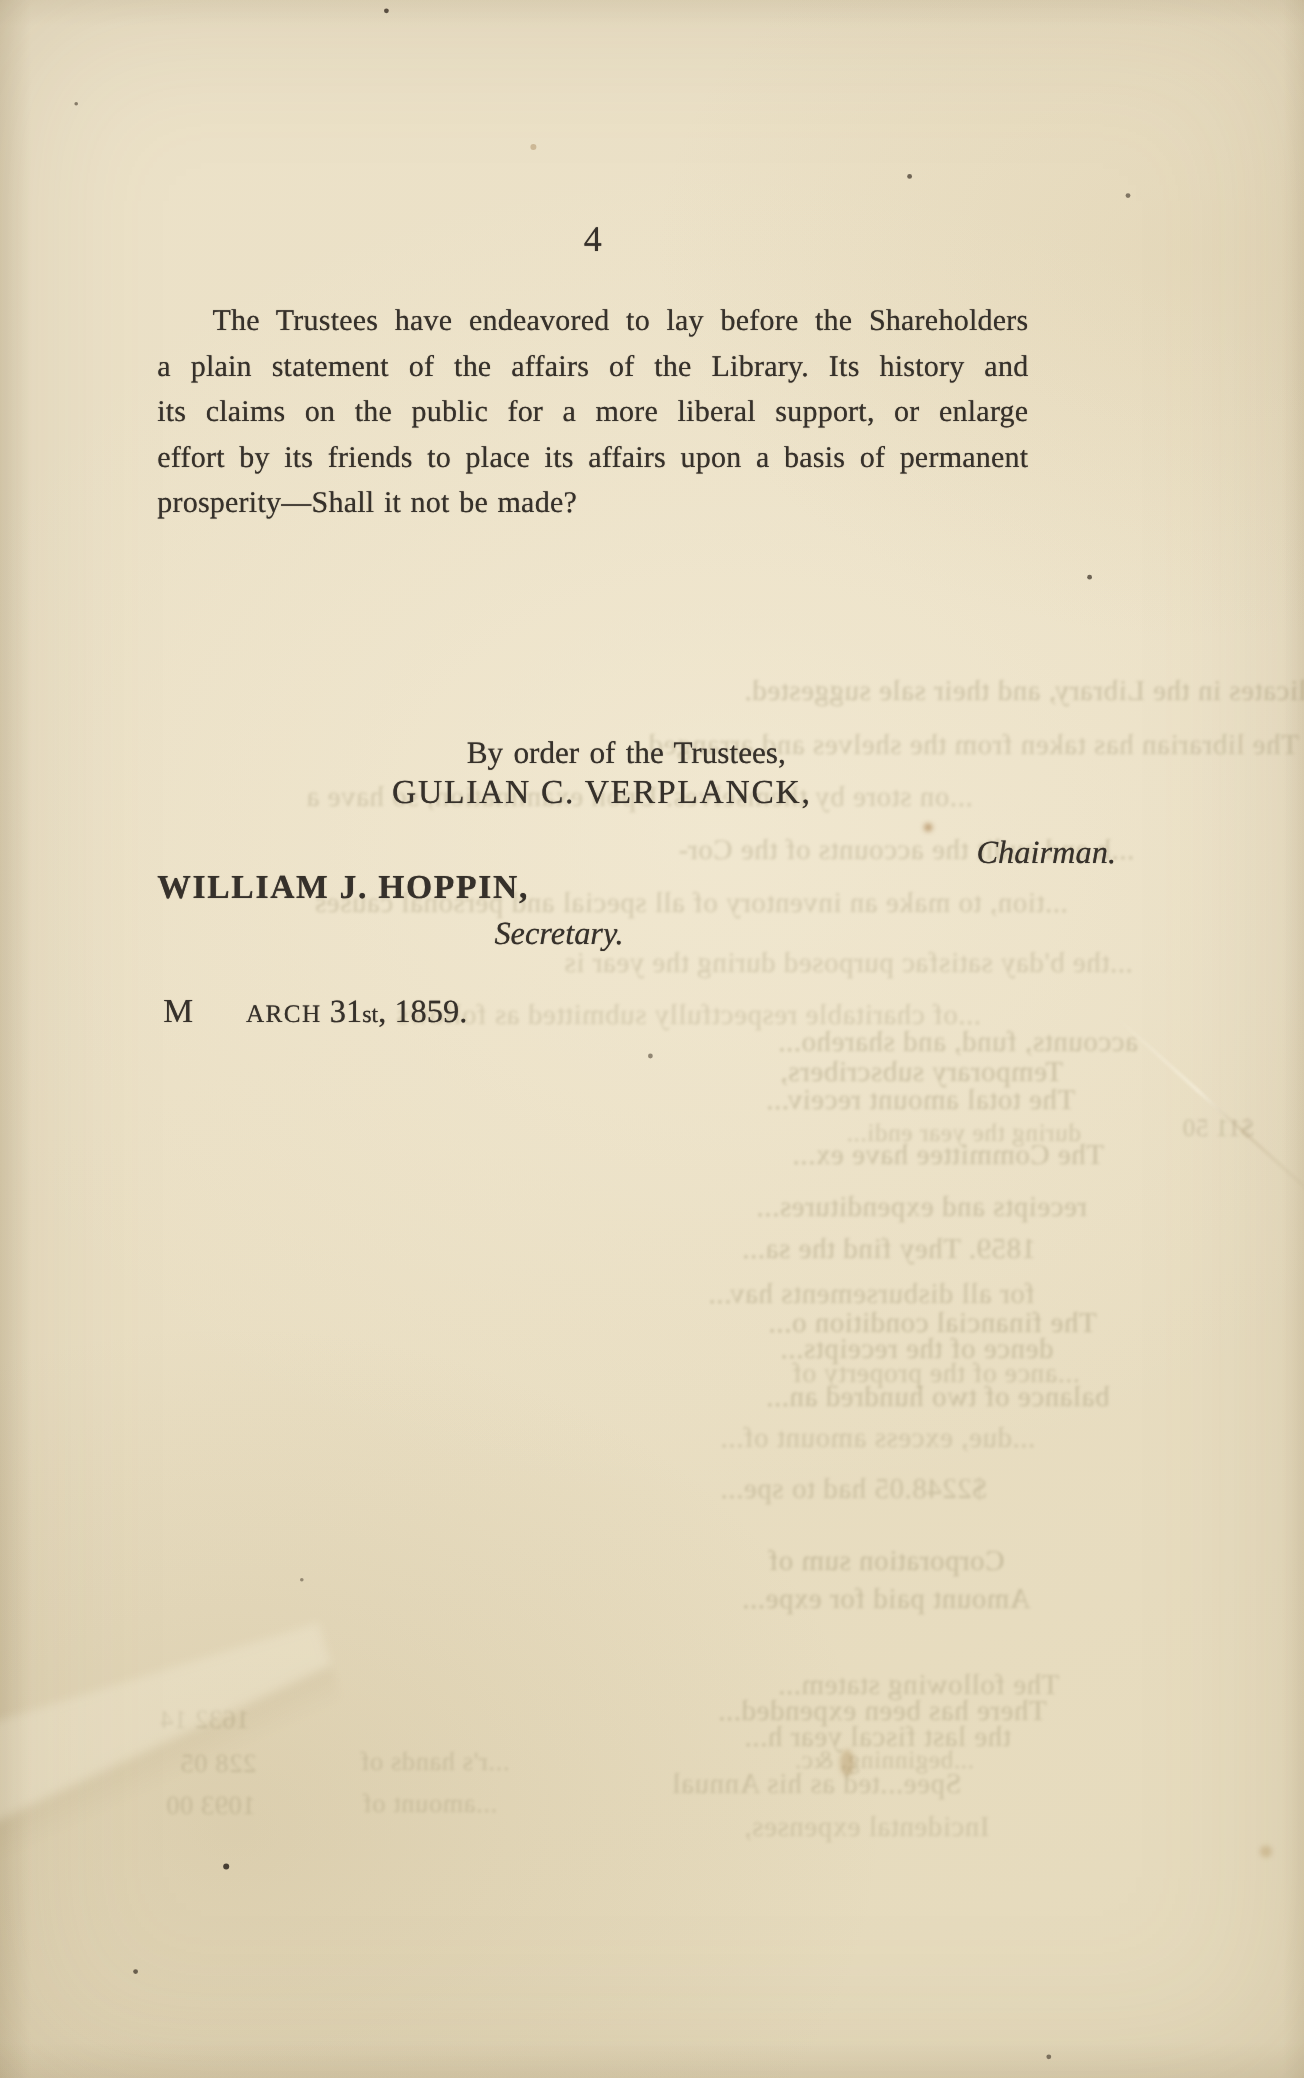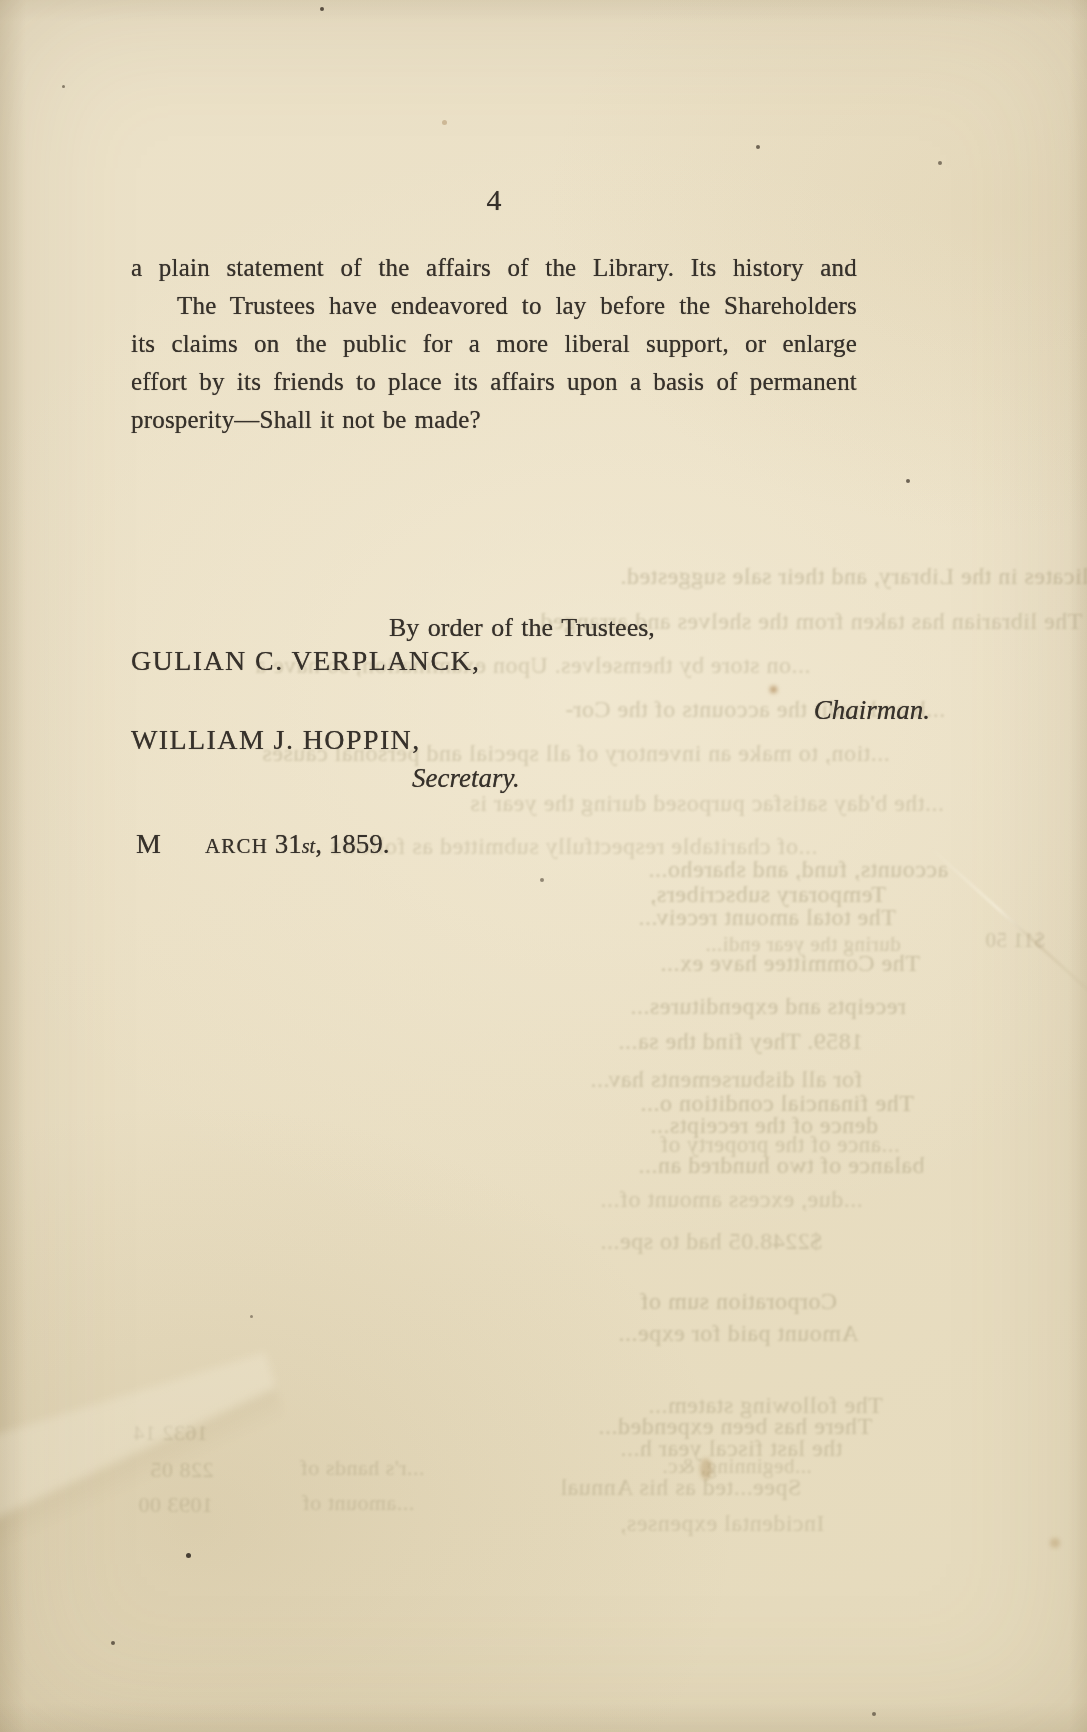--- a/index.html
+++ b/index.html
@@ -35,28 +35,28 @@
   
   .content{position:absolute;inset:0;z-index:4;}
   .content .abs{position:absolute;}
   .pagenum{left:131px;top:183px;width:726px;text-align:center;font-size:30px;}
   .para{left:131px;top:249px;width:726px;font-size:25px;line-height:38px;
     letter-spacing:.2px;word-spacing:1.5px;}
   .line.just{text-align:justify;text-align-last:justify;}
   .line.indent{text-indent:46px;}
   .byline{left:377px;top:613px;font-size:26px;word-spacing:2px;margin-left:12px;}
   .sig-name{font-size:28px;letter-spacing:1.4px;}
-  .sig1{left:131px;top:645px;width:741px;text-align:left;}
+  .sig1{left:131px;top:645px;width:741px;text-align:center;}
   .sig1t{left:auto;right:157px;top:695px;font-size:27px;font-style:italic;}
-  .sig2{left:131px;top:724px;}
+  .sig2{left:131px;top:724px;font-weight:bold;}
   .sig2t{left:412px;top:763px;font-size:27px;font-style:italic;}
   .dateline{left:136px;top:828px;font-size:27px;}
   .dateline .cap{font-size:28px;}
   .dateline .sc{font-size:21px;letter-spacing:1.2px;margin-left:44px;}
-  .dateline .it{font-style:italic;font-size:20px;}
+  .dateline .it{font-size:20px;}
   .content, .pagenum, .para, .byline, .sig1, .sig2, .sig1t, .sig2t, .dateline{
     text-shadow:0 0 .7px rgba(45,38,30,.75);}
   .speck{position:absolute;border-radius:50%;z-index:5;pointer-events:none;}
 </style>
 </head>
 <body>
 
 <div class="page">
 
   <div class="bleed">
@@ -98,22 +98,22 @@
     </div>
 
   <div class="texture"></div>
   <div class="crease crease-right"></div>
   <div class="crease crease-bottomleft"></div>
 
   <div class="content">
     <div class="abs pagenum">4</div>
 
     <div class="abs para">
+        <div class="line indent just">The Trustees have endeavored to lay before the Shareholders</div>
         <div class="line just">a plain statement of the affairs of the Library.  Its history and</div>
-        <div class="line indent just">The Trustees have endeavored to lay before the Shareholders</div>
         <div class="line just">its claims on the public for a more liberal support, or enlarge</div>
         <div class="line just">effort by its friends to place its affairs upon a basis of permanent</div>
         <div class="line">prosperity—Shall it not be made?</div>
       </div>
 
     <div class="abs byline">By order of the Trustees,</div>
 
     <div class="abs sig1 sig-name">GULIAN C. VERPLANCK,</div>
     <div class="abs sig1t">Chairman.</div>
 

